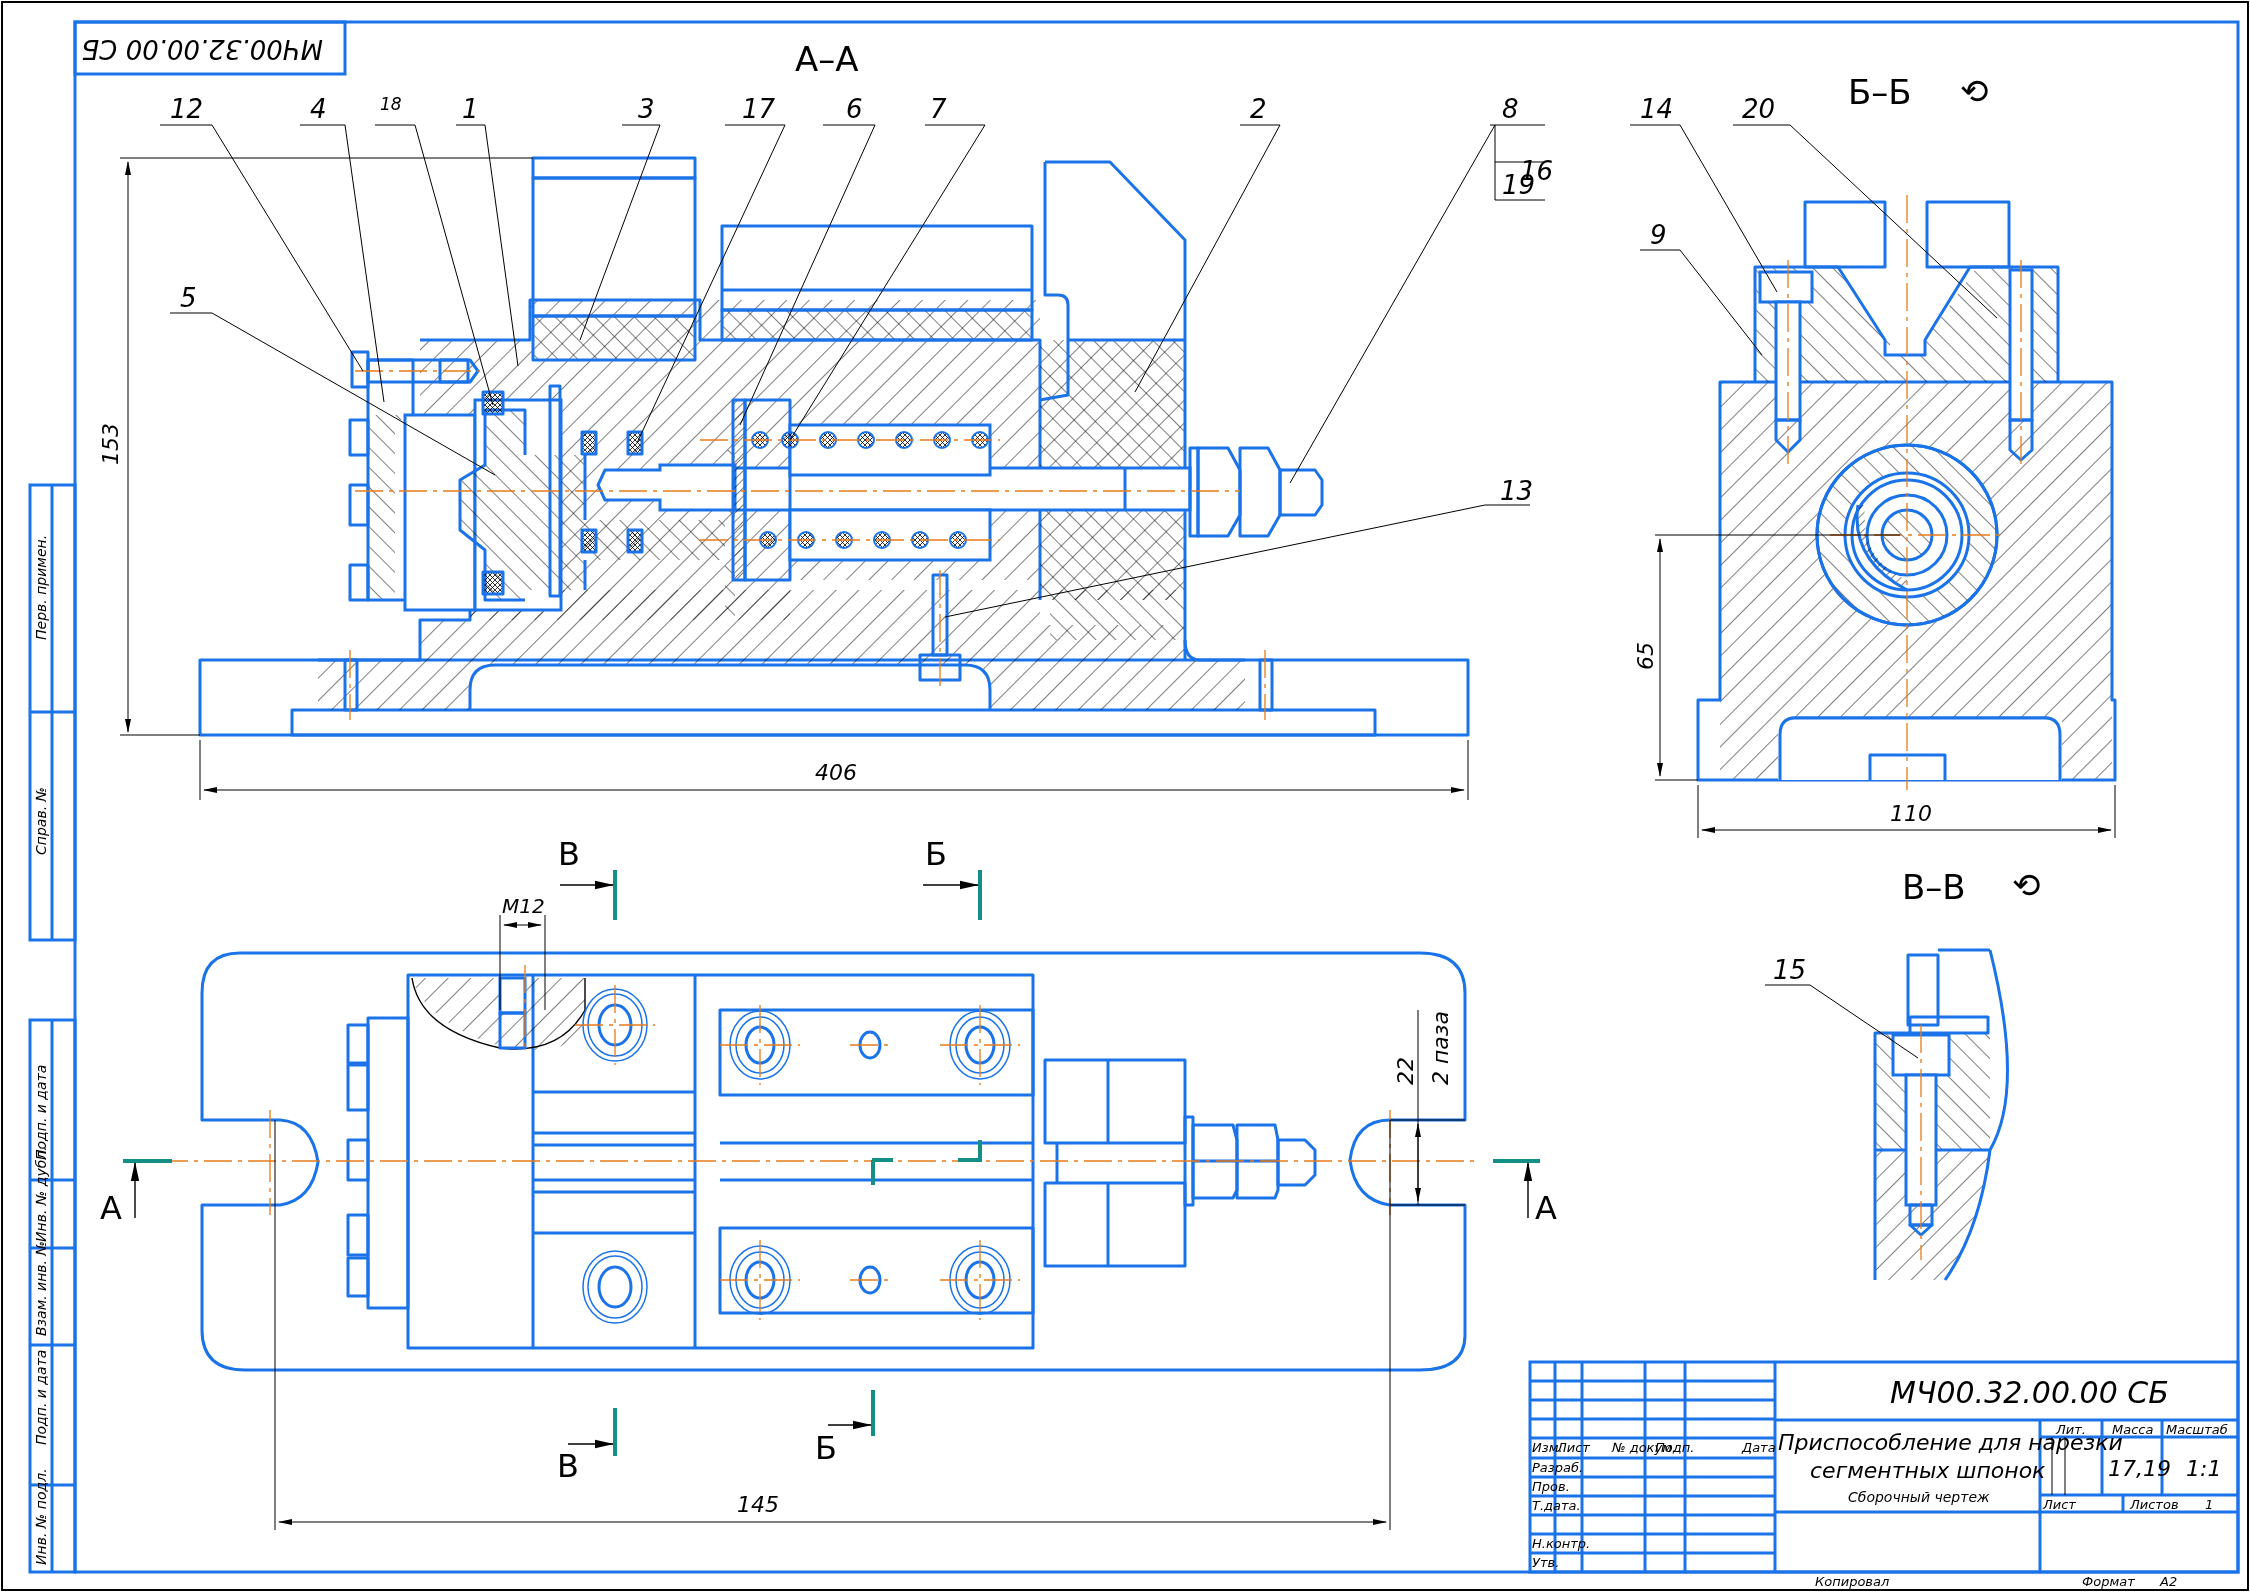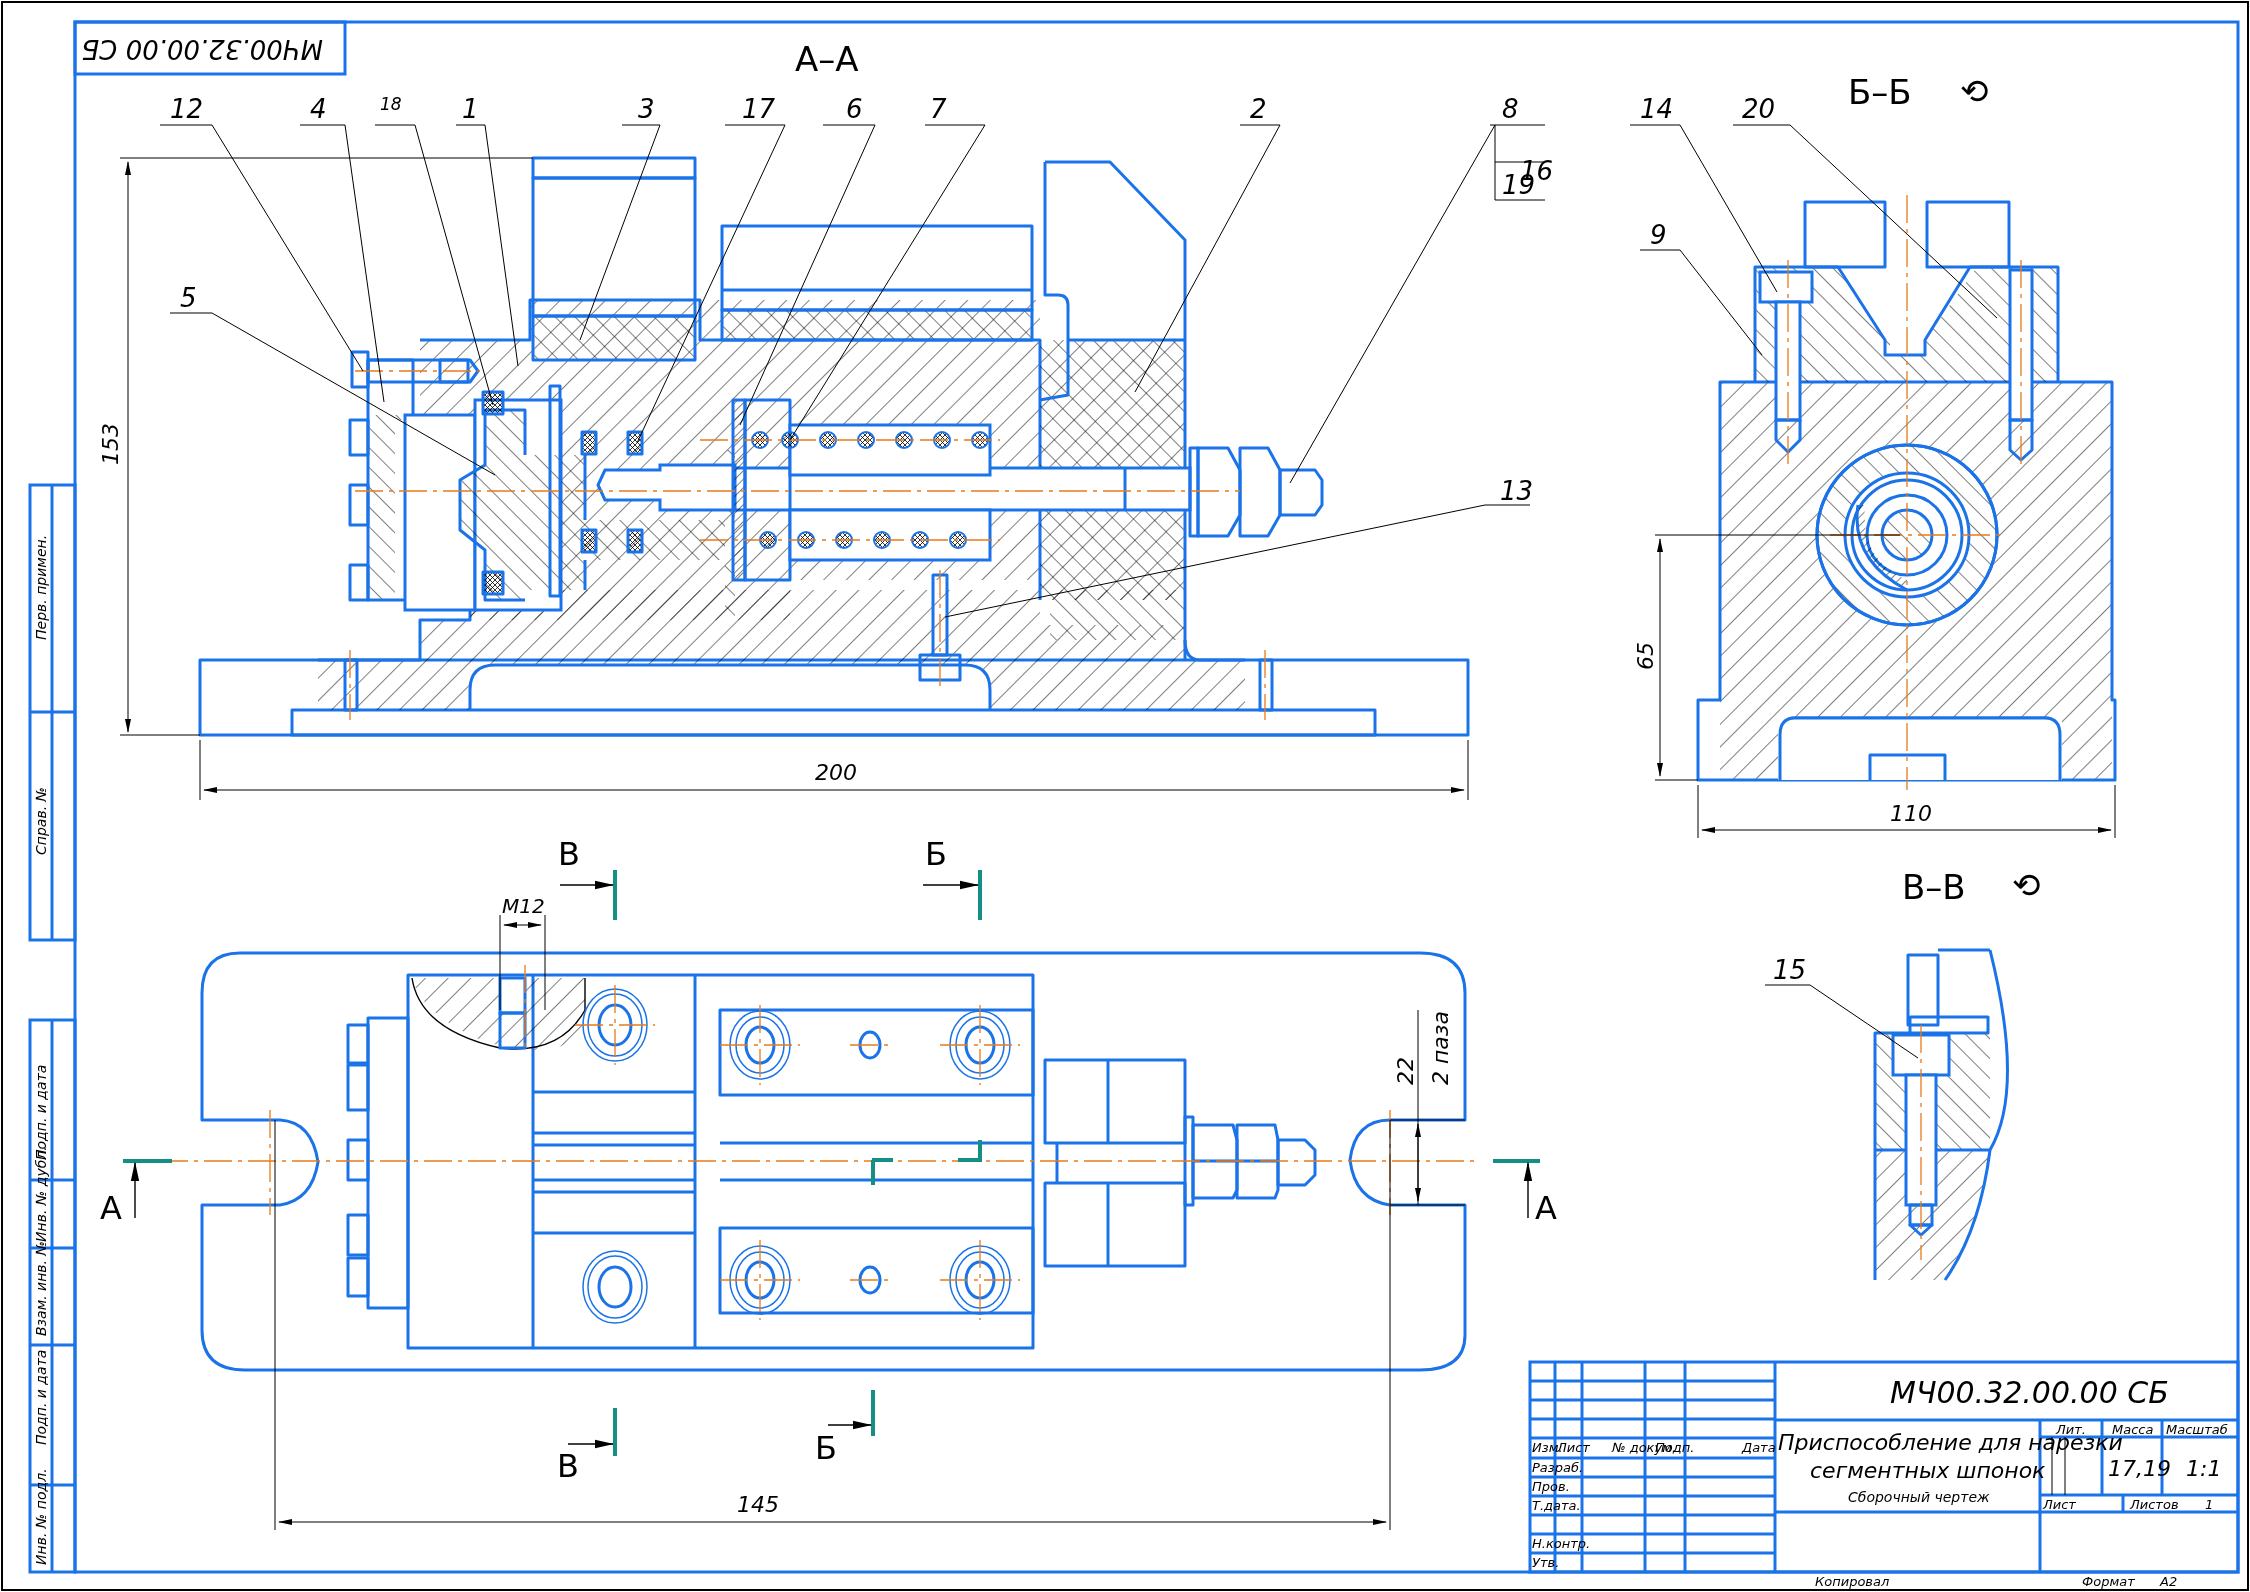--- a/index.html
+++ b/index.html
@@ -440,21 +440,21 @@
 <div class="t" style="left:1502px;top:172px;font-size:26px;">19</div>
 <div class="t" style="left:180px;top:285px;font-size:26px;">5</div>
 <div class="t" style="left:1500px;top:478px;font-size:26px;">13</div>
 
 <div class="t" style="left:1640px;top:96px;font-size:26px;">14</div>
 <div class="t" style="left:1742px;top:96px;font-size:26px;">20</div>
 <div class="t" style="left:1650px;top:222px;font-size:26px;">9</div>
 <div class="t" style="left:1773px;top:957px;font-size:26px;">15</div>
 
 <div class="t rot" style="left:100px;top:465px;font-size:22px;">153</div>
-<div class="t" style="left:815px;top:762px;font-size:22px;">200</div>
+<div class="t" style="left:815px;top:762px;font-size:22px;">406</div>
 <div class="t rot" style="left:1635px;top:670px;font-size:22px;">65</div>
 <div class="t" style="left:1890px;top:803px;font-size:22px;">110</div>
 <div class="t" style="left:502px;top:896px;font-size:20px;">M12</div>
 <div class="t rot" style="left:1395px;top:1085px;font-size:22px;">22</div>
 <div class="t rot" style="left:1430px;top:1085px;font-size:22px;">2 паза</div>
 <div class="t" style="left:737px;top:1494px;font-size:22px;">145</div>
 
 <div class="t rot" style="left:34px;top:640px;font-size:14px;">Перв. примен.</div>
 <div class="t rot" style="left:34px;top:855px;font-size:14px;">Справ. №</div>
 <div class="t rot" style="left:34px;top:1160px;font-size:14px;">Подп. и дата</div>

